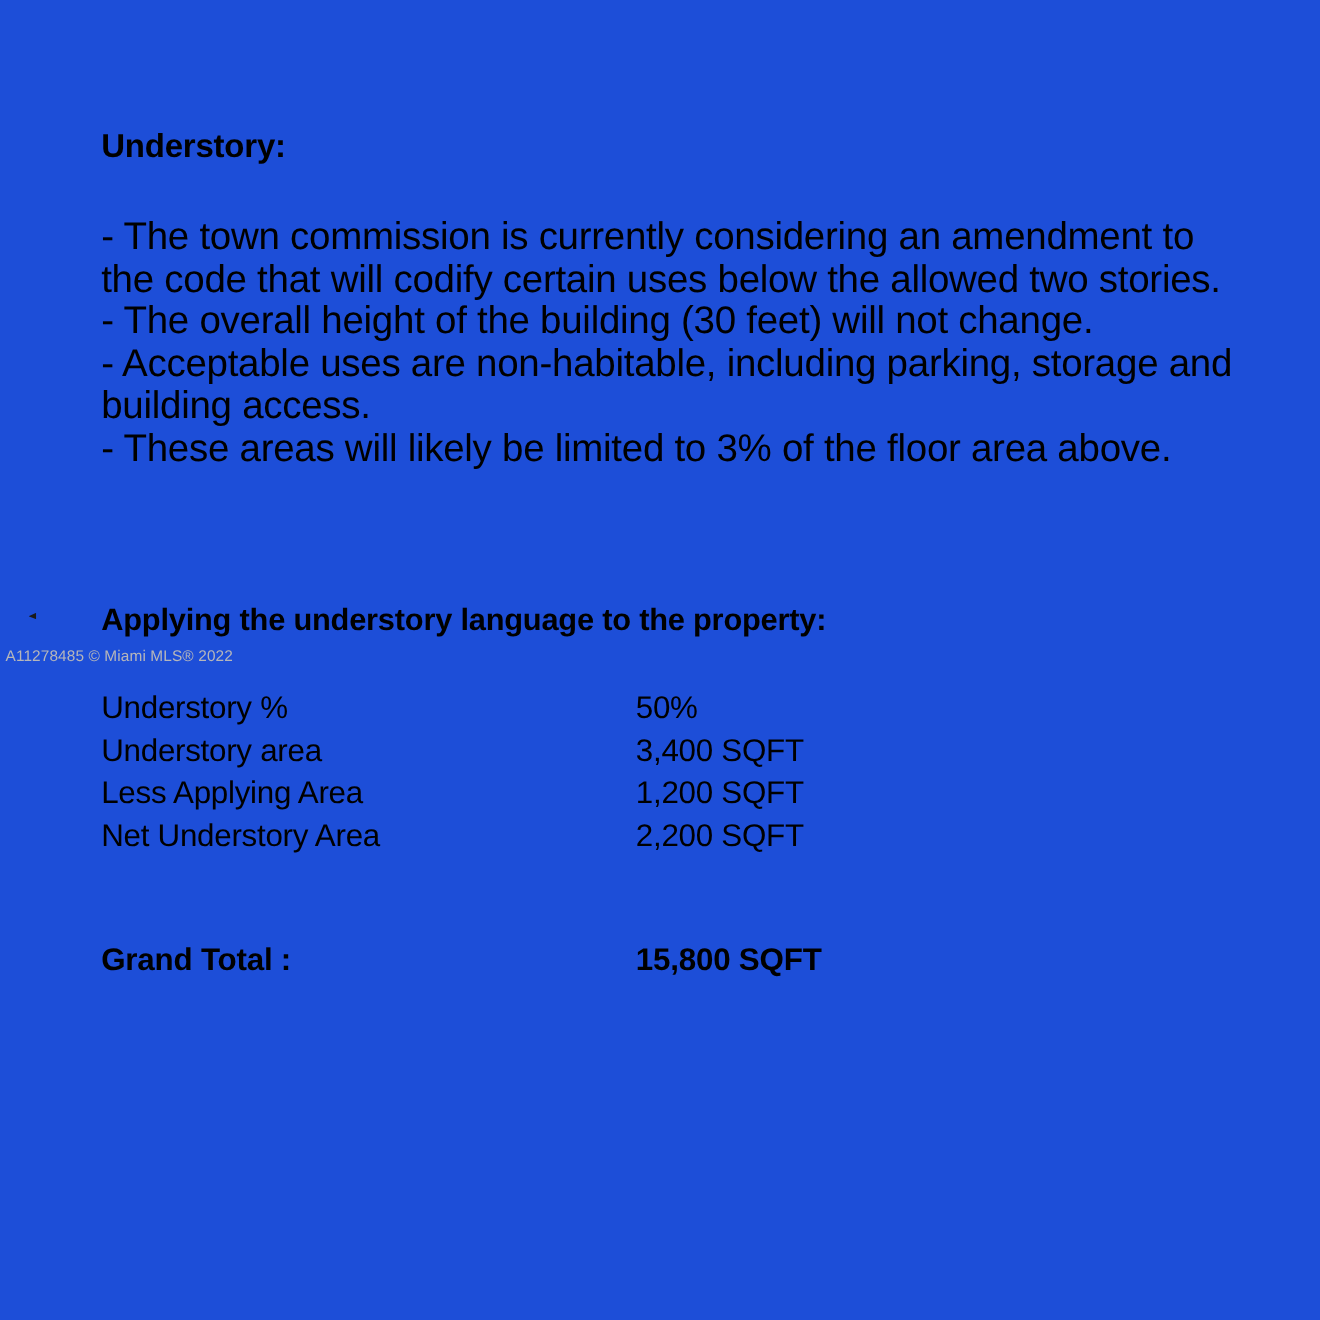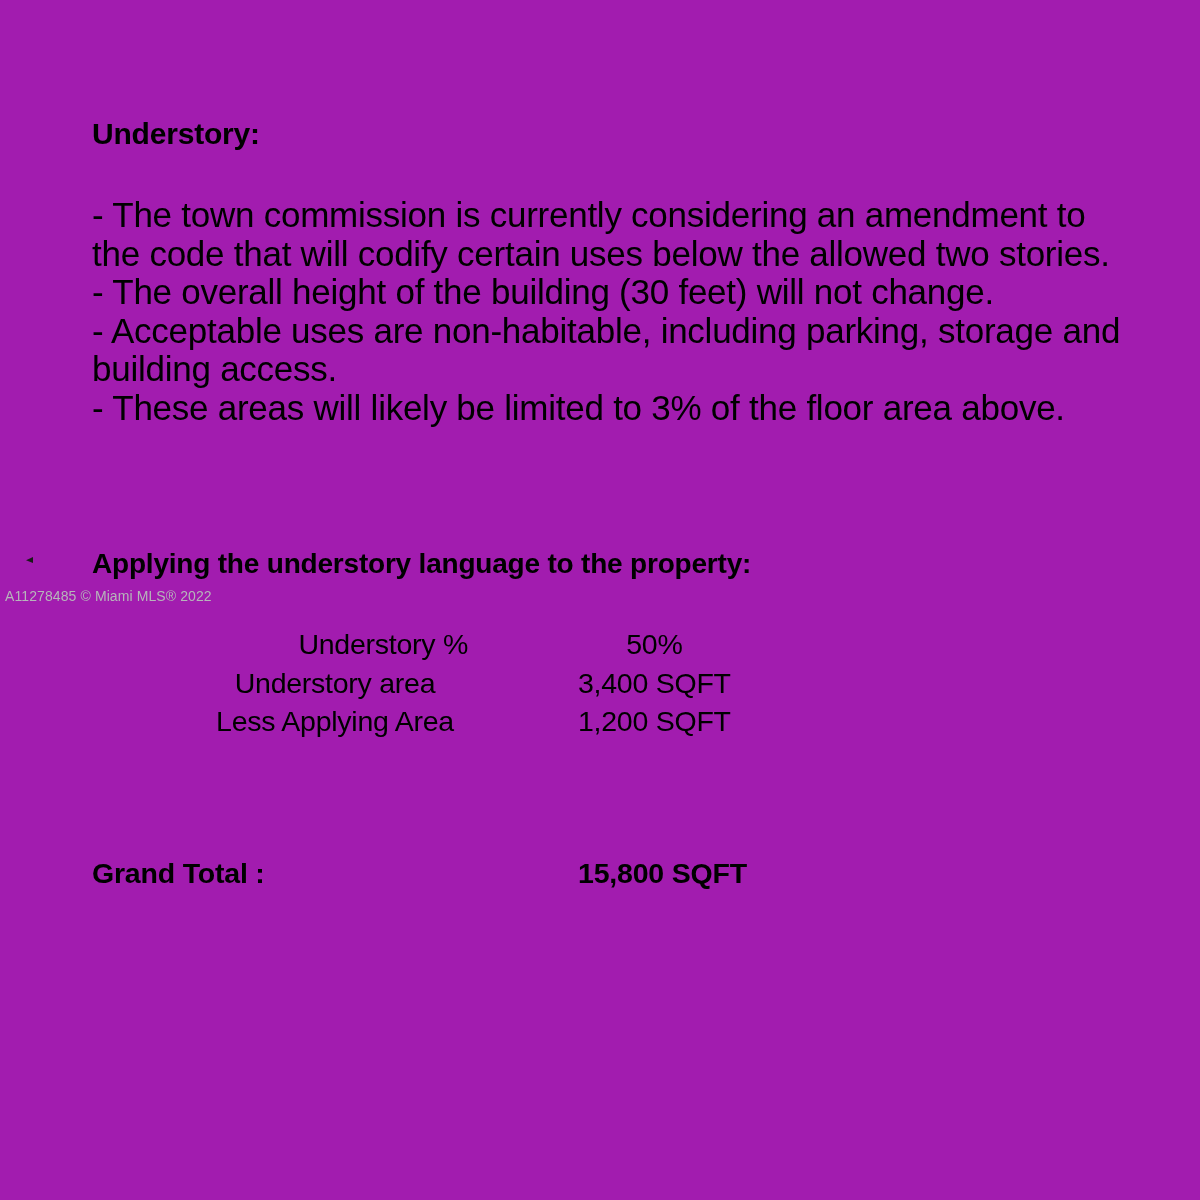--- a/index.html
+++ b/index.html
@@ -9,21 +9,21 @@
     background: #ffffff;
   }
   body {
     font-family: "Liberation Sans", sans-serif;
     color: #000000;
   }
   #page {
     position: relative;
     width: 1200px;
     height: 1200px;
-    background: #a21caf;
+    background: #1d4ed8;
     overflow: hidden;
   }
 
   
   .doc-heading {
     position: absolute;
     left: 92px;
     font-size: 30px;
     font-weight: bold;
     letter-spacing: -0.2px;
@@ -71,21 +71,21 @@
 
   
   #figures {
     position: absolute;
     left: 92px;
     top: 625px;
     font-size: 28.5px;
     line-height: 38.5px;
     letter-spacing: -0.25px;
   }
-  .fig-row { display: block; white-space: nowrap; text-align: center; }
+  .fig-row { display: block; white-space: nowrap; }
   .fig-label {
     display: inline-block;
     width: 486px;
     vertical-align: top;
   }
   .fig-value { display: inline-block; vertical-align: top; }
 
   #grand-total-row {
     position: absolute;
     left: 92px;
@@ -121,19 +121,22 @@
   <div id="figures">
     <span class="fig-row">
       <span class="fig-label">Understory %</span><span class="fig-value">50%</span>
     </span>
     <span class="fig-row">
       <span class="fig-label">Understory area</span><span class="fig-value">3,400 SQFT</span>
     </span>
     <span class="fig-row">
       <span class="fig-label">Less Applying Area</span><span class="fig-value">1,200 SQFT</span>
     </span>
+    <span class="fig-row">
+      <span class="fig-label">Net Understory Area</span><span class="fig-value">2,200 SQFT</span>
+    </span>
   </div>
 
   <div id="grand-total-row">
     <span class="fig-label">Grand Total :</span><span class="fig-value">15,800 SQFT</span>
   </div>
 
 </div>
 
 </body></html>

